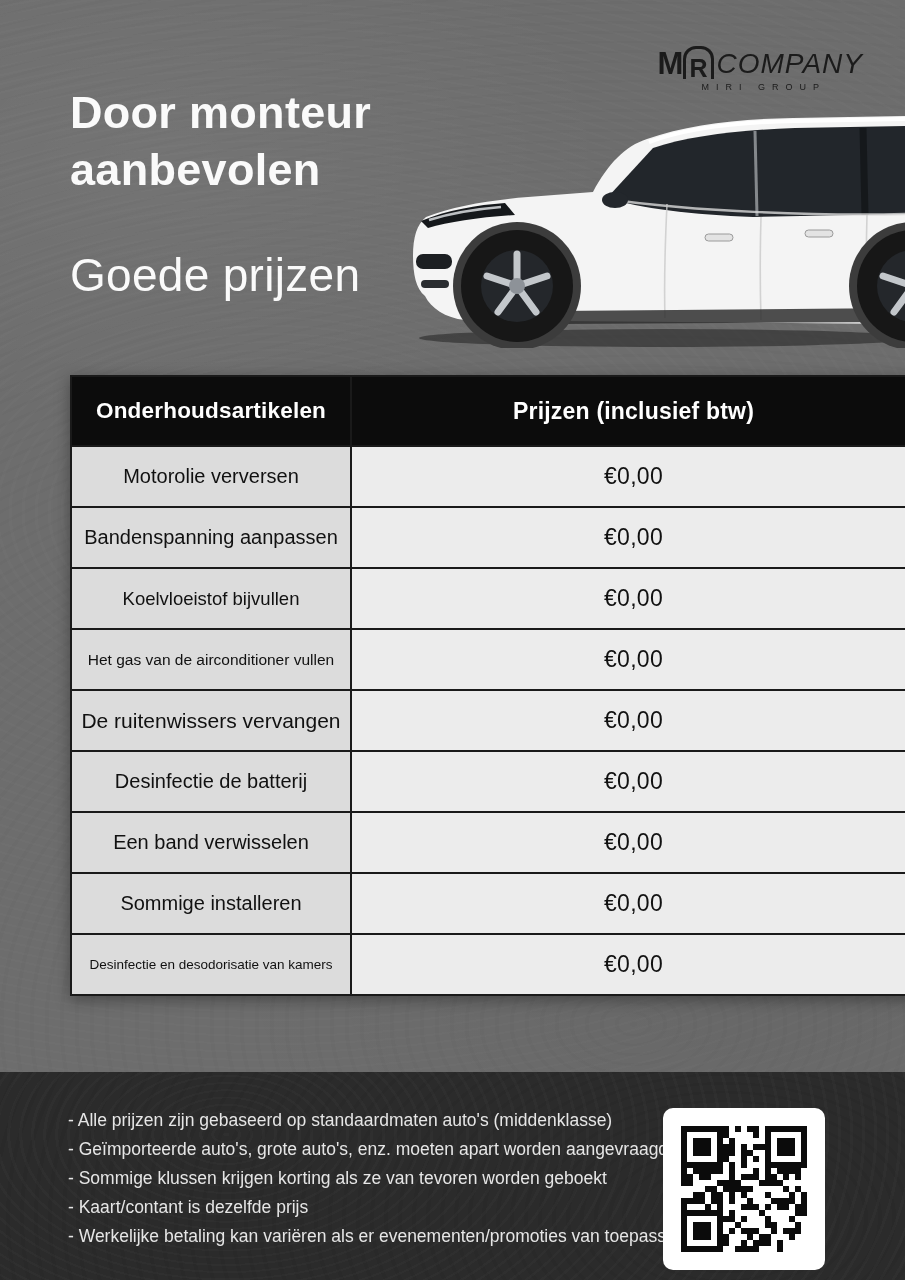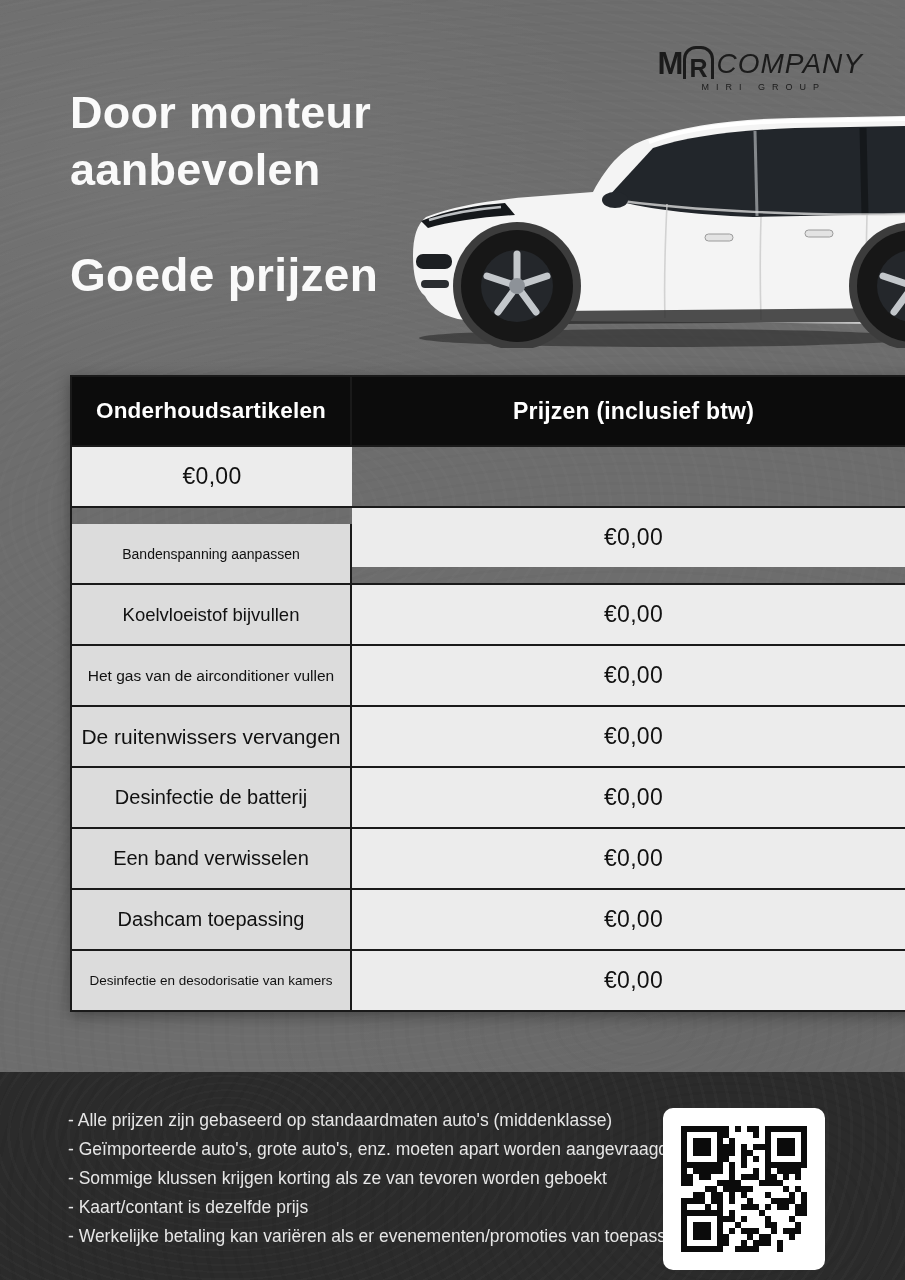--- a/index.html
+++ b/index.html
@@ -37,21 +37,21 @@
   .logo-company{font-style:italic;font-weight:500;font-size:28px;line-height:30px;letter-spacing:1px;margin-left:2px;}
   .logo-sub{font-size:9px;font-weight:400;letter-spacing:7px;margin-top:3px;padding-left:7px;}
 
   
   .title{
     position:absolute;left:70px;top:84px;z-index:2;
     color:var(--title,#fafafa);font-size:45px;line-height:57px;font-weight:700;letter-spacing:.3px;
   }
   .subtitle{
     position:absolute;left:70px;top:250px;z-index:2;
-    color:var(--title,#fafafa);font-size:46px;line-height:50px;font-weight:700;letter-spacing:.3px;
+    color:var(--title,#fafafa);font-size:46px;line-height:50px;font-weight:400;letter-spacing:.3px;
   }
 
   
   .car{position:absolute;top:96px;right:0;width:500px;height:252px;z-index:1;}
 
   
   .price-table{
     position:absolute;left:70px;top:375px;width:847px;z-index:2;
     border:2px solid var(--border,#1a1a1a);box-sizing:border-box;
     box-shadow:0 4px 14px rgba(0,0,0,0.35);
@@ -178,24 +178,25 @@
     </g>
   </svg>
 
   <div class="price-table">
     <div class="t-header">
       <div class="th left">Onderhoudsartikelen</div>
       <div class="th right">Prijzen (inclusief btw)</div>
     </div>
     <div id="table-body">
         <div class="t-row">
-          <div class="td price">€0,00</div>
-        </div>
-        <div class="t-row">
-          <div class="td item" style="font-size: 14px; margin-top: 16px;">Bandenspanning aanpassen</div>
+          <div class="td item" style="font-size: 20px;">Motorolie verversen</div>
+          <div class="td price">€0,00</div>
+        </div>
+        <div class="t-row">
+          <div class="td item" style="font-size: 20px;">Bandenspanning aanpassen</div>
           <div class="td price">€0,00</div>
         </div>
         <div class="t-row">
           <div class="td item" style="font-size: 18.5px;">Koelvloeistof bijvullen</div>
           <div class="td price">€0,00</div>
         </div>
         <div class="t-row">
           <div class="td item" style="font-size: 15.5px;">Het gas van de airconditioner vullen</div>
           <div class="td price">€0,00</div>
         </div>
@@ -205,21 +206,21 @@
         </div>
         <div class="t-row">
           <div class="td item" style="font-size: 20px;">Desinfectie de batterij</div>
           <div class="td price">€0,00</div>
         </div>
         <div class="t-row">
           <div class="td item" style="font-size: 20px;">Een band verwisselen</div>
           <div class="td price">€0,00</div>
         </div>
         <div class="t-row">
-          <div class="td item" style="font-size: 20px;">Dashcam toepassing</div>
+          <div class="td item" style="font-size: 20px;">Sommige installeren</div>
           <div class="td price">€0,00</div>
         </div>
         <div class="t-row">
           <div class="td item" style="font-size: 13.5px;">Desinfectie en desodorisatie van kamers</div>
           <div class="td price">€0,00</div>
         </div>
       </div>
   </div>
 
   <div class="footer">

